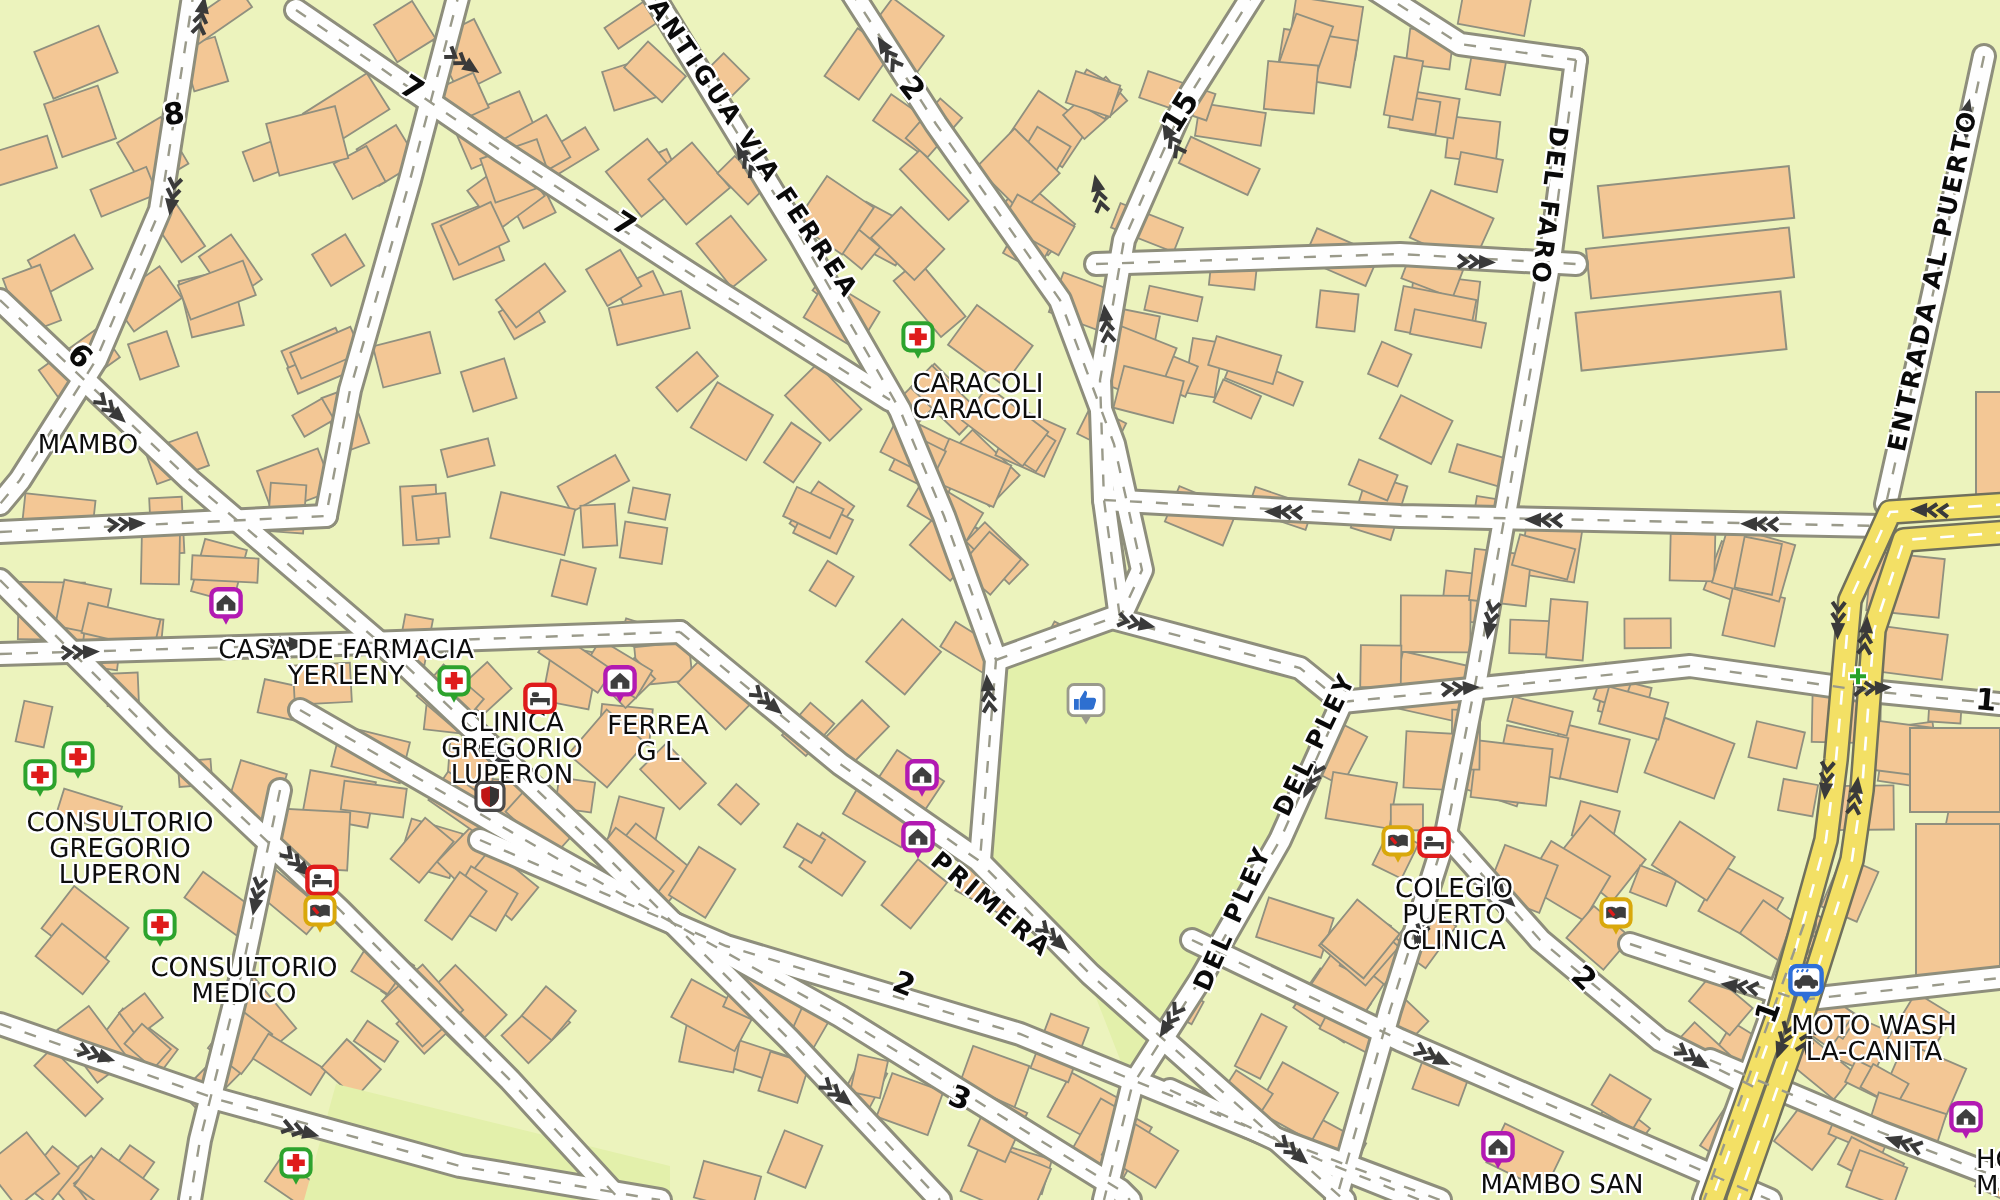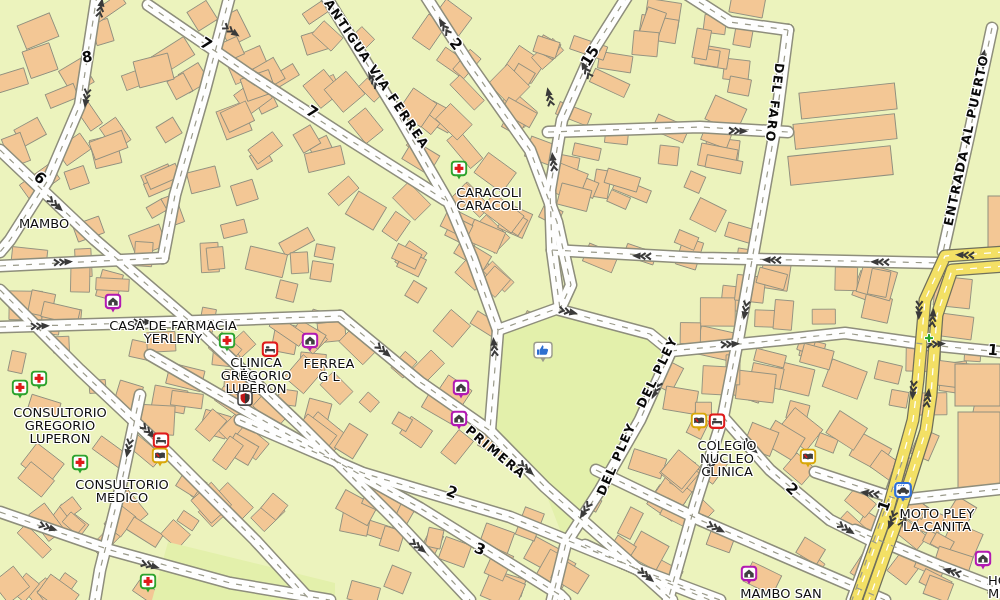--- a/index.html
+++ b/index.html
@@ -892,25 +892,25 @@
     <div>CONSULTORIO</div>
     <div>GREGORIO</div>
     <div>LUPERON</div>
   </div>
   <div class="mlabel" style="left:122px;top:491px">
     <div>CONSULTORIO</div>
     <div>MEDICO</div>
   </div>
   <div class="mlabel" style="left:727px;top:458px">
     <div>COLEGIO</div>
-    <div>NUCLEO</div>
+    <div>PUERTO</div>
     <div>CLINICA</div>
   </div>
   <div class="mlabel" style="left:937px;top:520px">
-    <div>MOTO PLEY</div>
+    <div>MOTO WASH</div>
     <div>LA-CANITA</div>
   </div>
   <div class="mlabel" style="left:781px;top:593px">
     <div>MAMBO SAN</div>
   </div>
   <div class="mlabel" style="left:988px;top:587px;transform:translate(0,-50%);text-align:left">
     <div>HO</div>
     <div>MI</div>
   </div>
 </div>

